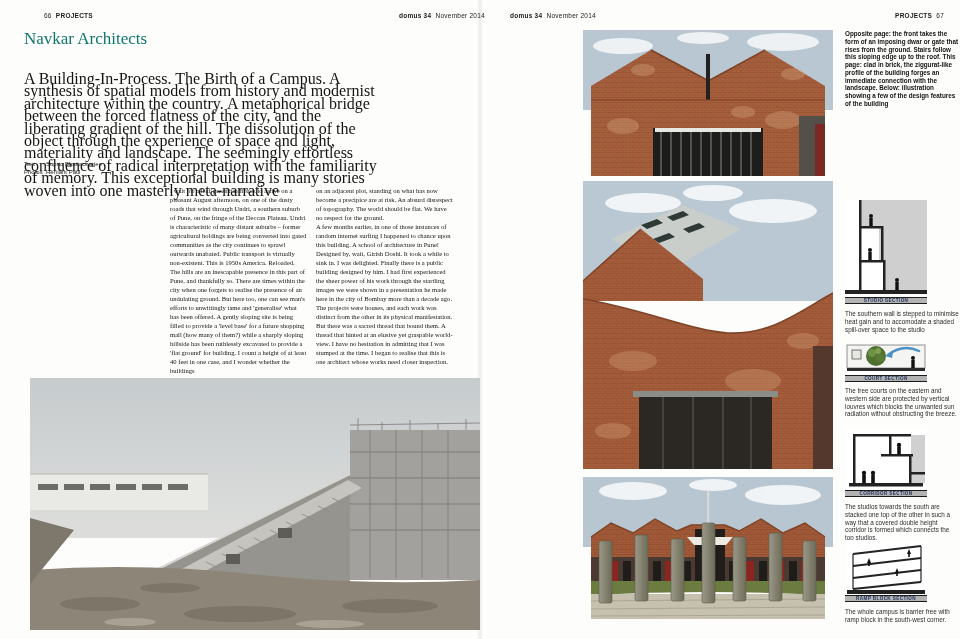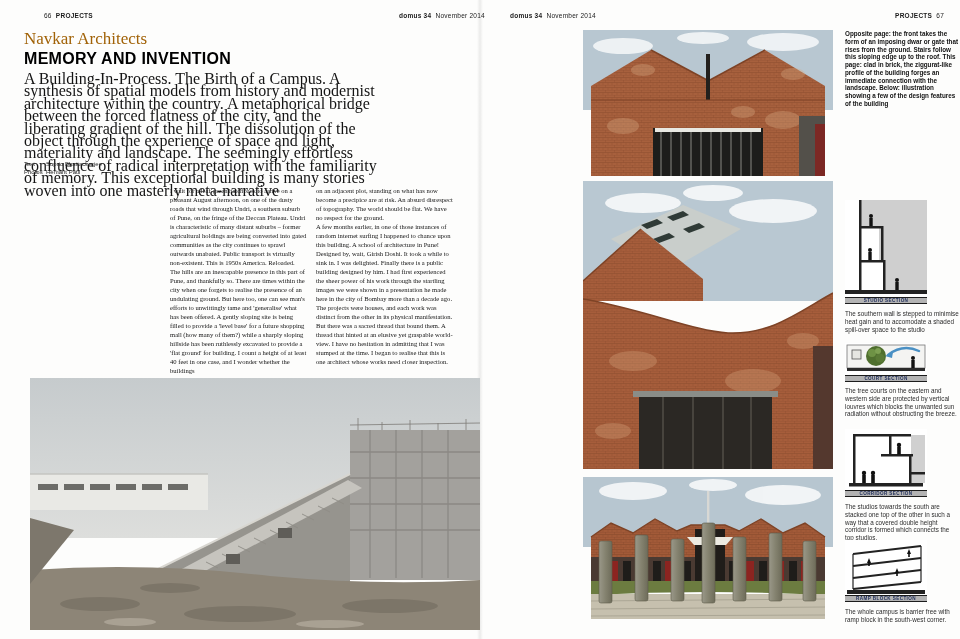--- a/index.html
+++ b/index.html
@@ -12,21 +12,21 @@
   
   .hdr { position:absolute; top:12px; font-size:6.5px; letter-spacing:.25px; color:#1a1a1a; white-space:nowrap; }
   .hdr b { font-weight:bold; }
   .hdr-l-left  { left:44px; }
   .hdr-l-right { left:399px; }
   .hdr-r-left  { left:510px; }
   .hdr-r-right { right:16px; }
 
   
   .architect { position:absolute; left:24px; top:29px; font-family:"Liberation Serif", serif;
-               font-size:17px; color:#a16207; }
+               font-size:17px; color:#0f766e; }
   .title { position:absolute; left:24px; top:50px; font-size:16px; font-weight:bold;
            letter-spacing:.3px; color:#000; }
   .intro { position:absolute; left:24px; top:73px; width:357px; font-family:"Liberation Serif", serif;
            font-size:16px; line-height:12.4px; color:#141414; }
   .credits { position:absolute; left:24px; top:161px; font-size:6px; line-height:7.6px; color:#222; }
   .credits .lbl { display:inline-block; min-width:22px; }
 
   
   .bodycol { position:absolute; top:186px; width:137px; font-family:"Liberation Serif", serif;
              font-size:6.6px; line-height:9.0px; color:#151515; text-align:left; }
@@ -71,21 +71,20 @@
   <div class="hdr hdr-r-left">
     <b>domus 34</b>&nbsp;&nbsp;<span>November 2014</span>
   </div>
   <div class="hdr hdr-r-right">
     <b>PROJECTS</b>&nbsp;&nbsp;<span>67</span>
   </div>
 
   <div class="gutter"></div>
 
   <div class="architect">Navkar Architects</div>
-  <div class="title">MEMORY AND INVENTION</div>
   <div class="intro">A Building-In-Process. The Birth of a Campus. A synthesis of spatial models from history and modernist architecture within the country. A metaphorical bridge between the forced flatness of the city, and the liberating gradient of the hill. The dissolution of the object through the experience of space and light, materiality and landscape. The seemingly effortless confluence of radical interpretation with the familiarity of memory.  This exceptional building is many stories woven into one masterly meta-narrative</div>
 
   <div class="credits">
     <div><span class="lbl">Text</span><span>Suprio Bhattacharjee</span></div>
     <div><span class="lbl">Photos</span><span>Hemant Patil</span></div>
   </div>
 
   <div class="bodycol col1">
     <p>I wait for a leaf-green hatchback to arrive on a pleasant August afternoon, on one of the dusty roads that wind through Undri, a southern suburb of Pune, on the fringe of the Deccan Plateau. Undri is characteristic of many distant suburbs – former agricultural holdings are being converted into gated communities as the city continues to sprawl outwards unabated. Public transport is virtually non-existent. This is 1950s America. Reloaded.</p>
     <p>The hills are an inescapable presence in this part of Pune, and thankfully so. There are times within the city when one forgets to realise the presence of an undulating ground. But here too, one can see man's efforts to unwittingly tame and 'generalise' what has been offered. A gently sloping site is being filled to provide a 'level base' for a future shopping mall (how many of them?) while a sharply sloping hillside has been ruthlessly excavated to provide a 'flat ground' for building. I count a height of at least 40 feet in one case, and I wonder whether the buildings</p>

